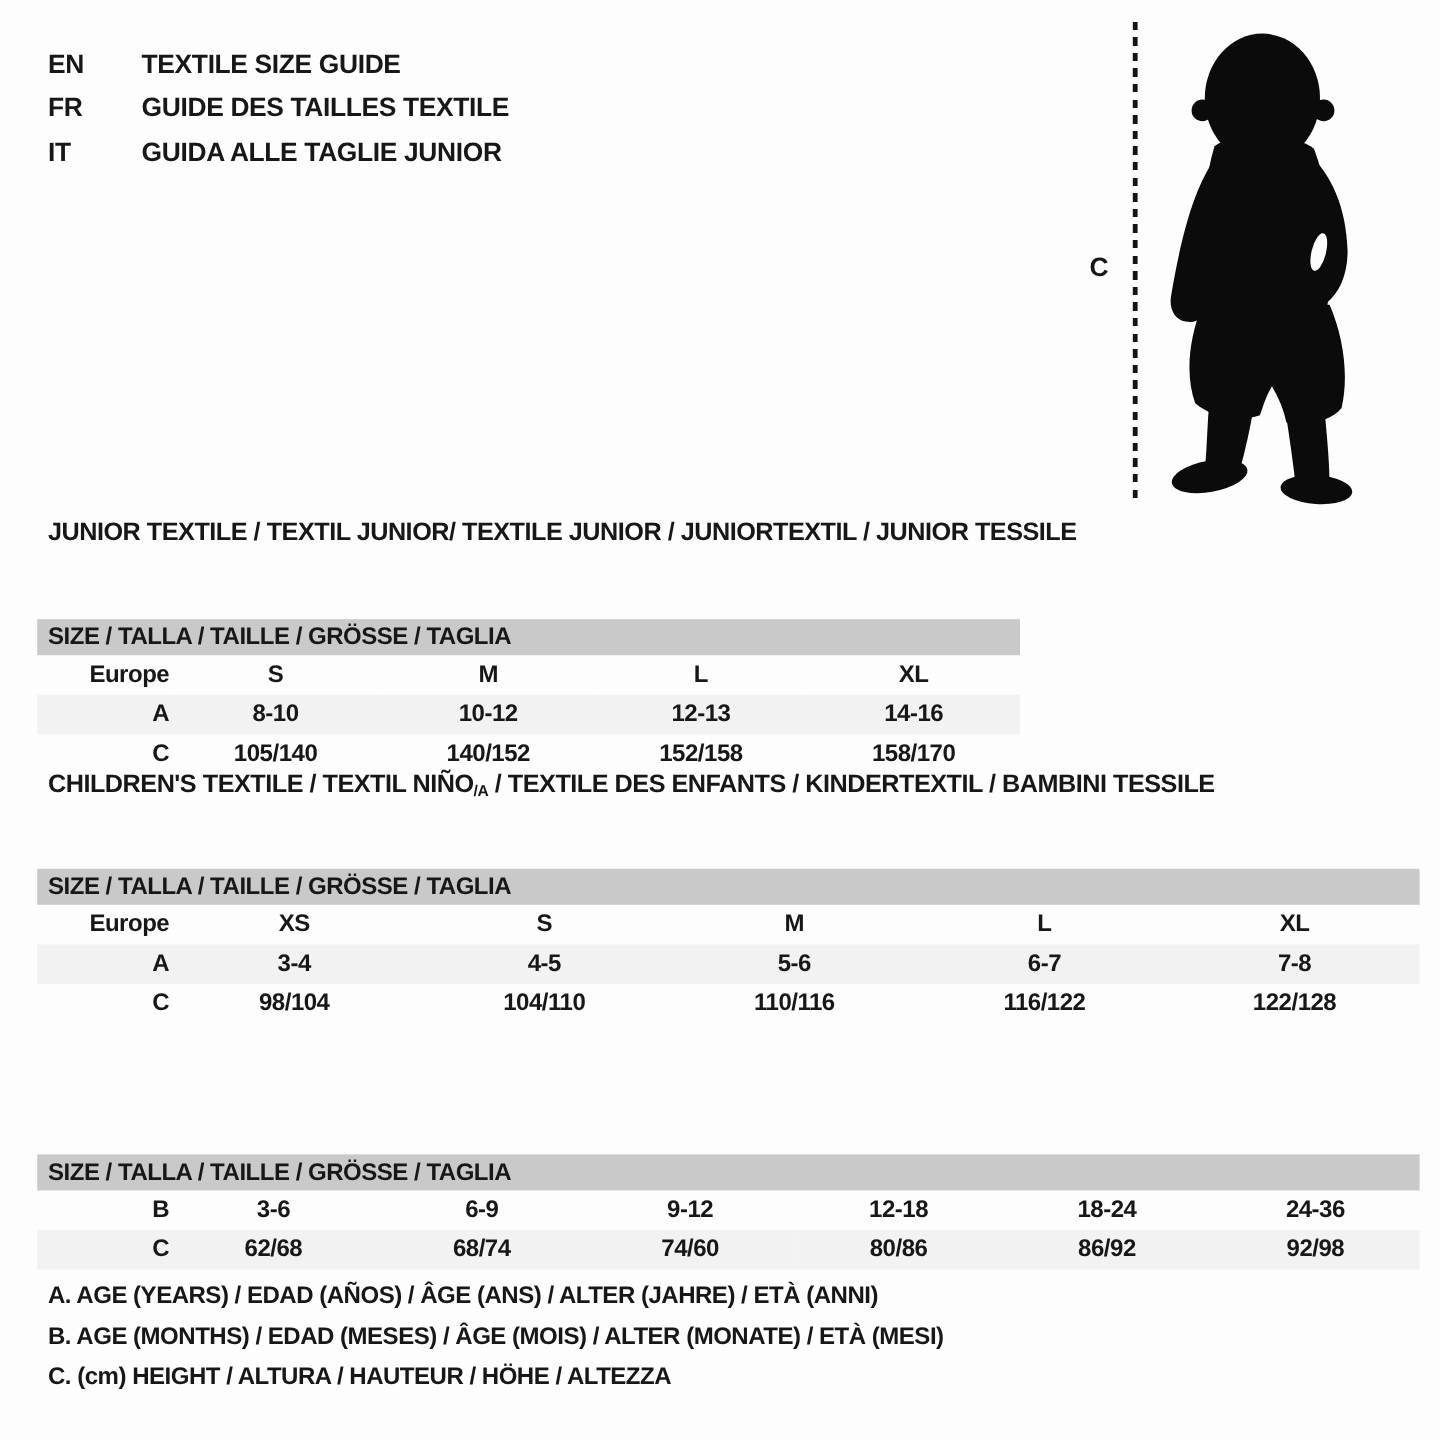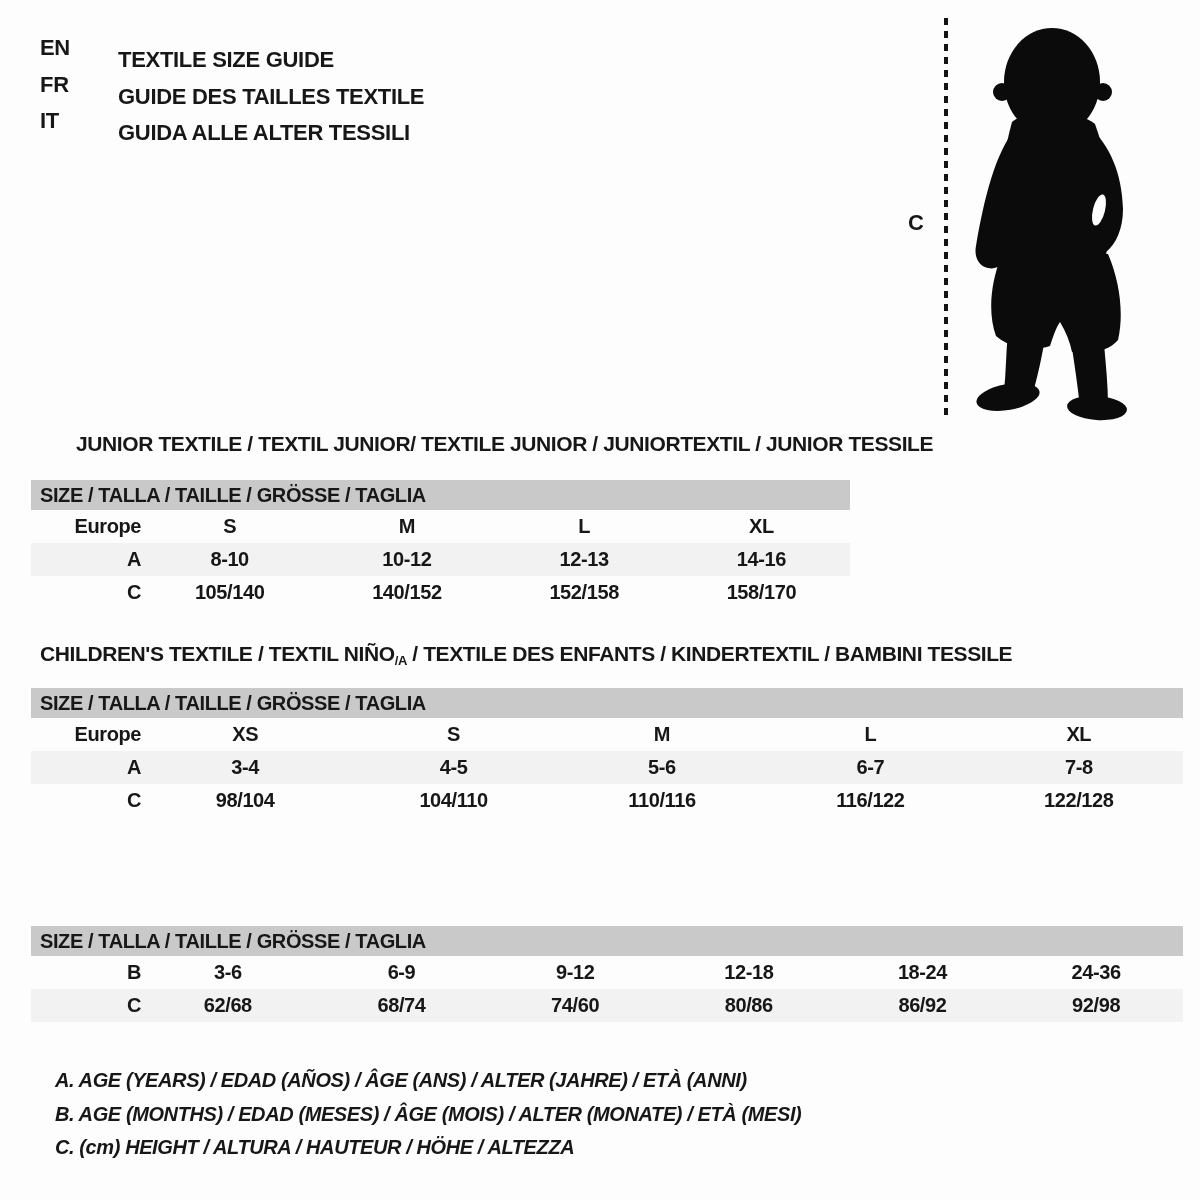--- a/index.html
+++ b/index.html
@@ -9,80 +9,80 @@
     background: #fdfdfd;
     overflow: hidden;
     font-family: "Liberation Sans", sans-serif;
     font-weight: bold;
     color: #171717;
     -webkit-font-smoothing: antialiased;
   }
 
   
   .lang-list { position: absolute; left: 40px; top: 30px; }
-  .lang-row { display: flex; height: 36.6px; align-items: center; }
+  .lang-row { display: flex; height: 36.6px; align-items: flex-end; }
   .lang-code { width: 78px; font-size: 22px; letter-spacing: -0.3px; }
   .lang-title { font-size: 22px; letter-spacing: -0.3px; white-space: nowrap; margin-top: 24px; }
 
   
   .figure { position: absolute; left: 900px; top: 14px; width: 270px; height: 412px; }
   .c-label { position: absolute; left: 8px; top: 196px; font-size: 22px; }
   .dash-line {
     position: absolute; left: 44px; top: 4px; width: 4px; height: 400px;
     background: repeating-linear-gradient(180deg, #141414 0 7px, transparent 7px 13px);
   }
   .figure svg { position: absolute; left: 60px; top: 0; }
 
   
   .sec-title {
     position: absolute; left: 40px; margin: 0;
     font-size: 21px; letter-spacing: -0.4px; white-space: nowrap;
   }
-  #junior-title { top: 432px; margin-left: 36px; }
+  #junior-title { top: 432px; }
   #children-title { top: 642px; }
   #babies-title { top: 845px; line-height: 33px; }
   .sub { font-size: 0.62em; vertical-align: -0.28em; }
 
   
-  .size-table { position: absolute; }
+  .size-table { position: absolute; margin-top: 36px; }
   #junior-table { top: 480px; left: 31px; width: 819px; }
   #children-table { top: 688px; left: 31px; width: 1152px; }
   #babies-table { top: 926px; left: 31px; width: 1152px; }
   .size-header {
     background: #c9c9c9; height: 30px; line-height: 30px;
     padding-left: 9px; font-size: 20px; letter-spacing: -0.4px;
   }
   .size-table table { border-collapse: collapse; table-layout: fixed; width: 100%; }
   .size-table td {
     height: 33px; padding: 0; font-size: 20px; letter-spacing: -0.4px;
     text-align: center; vertical-align: middle;
   }
   .size-table td.label { text-align: right; padding-left: 9px; }
   .size-table col.label-col { width: 110px; }
   tr.alt { background: #f2f2f2; }
 
   
-  .legend { position: absolute; left: 55px; top: 1064px; font-style: italic; }
+  .legend { position: absolute; left: 40px; top: 1064px; }
   .legend-line { font-size: 20px; line-height: 33.5px; letter-spacing: -0.4px; white-space: nowrap; }
 </style>
 </head>
 <body>
 
 <header class="lang-list">
   <div class="lang-row">
     <span class="lang-code">EN</span>
     <span class="lang-title">TEXTILE SIZE GUIDE</span>
   </div>
   <div class="lang-row">
     <span class="lang-code">FR</span>
     <span class="lang-title">GUIDE DES TAILLES TEXTILE</span>
   </div>
   <div class="lang-row">
     <span class="lang-code">IT</span>
-    <span class="lang-title">GUIDA ALLE ALTER TESSILI</span>
+    <span class="lang-title">GUIDA ALLE TAGLIE JUNIOR</span>
   </div>
 </header>
 
 <div class="figure">
   <span class="c-label">C</span>
   <div class="dash-line"></div>
   <svg width="190" height="410" viewBox="0 0 190 410" aria-hidden="true">
     <g fill="#0b0b0b">
       <ellipse cx="92" cy="68" rx="48" ry="54"></ellipse>
       <circle cx="42" cy="78" r="9"></circle>

